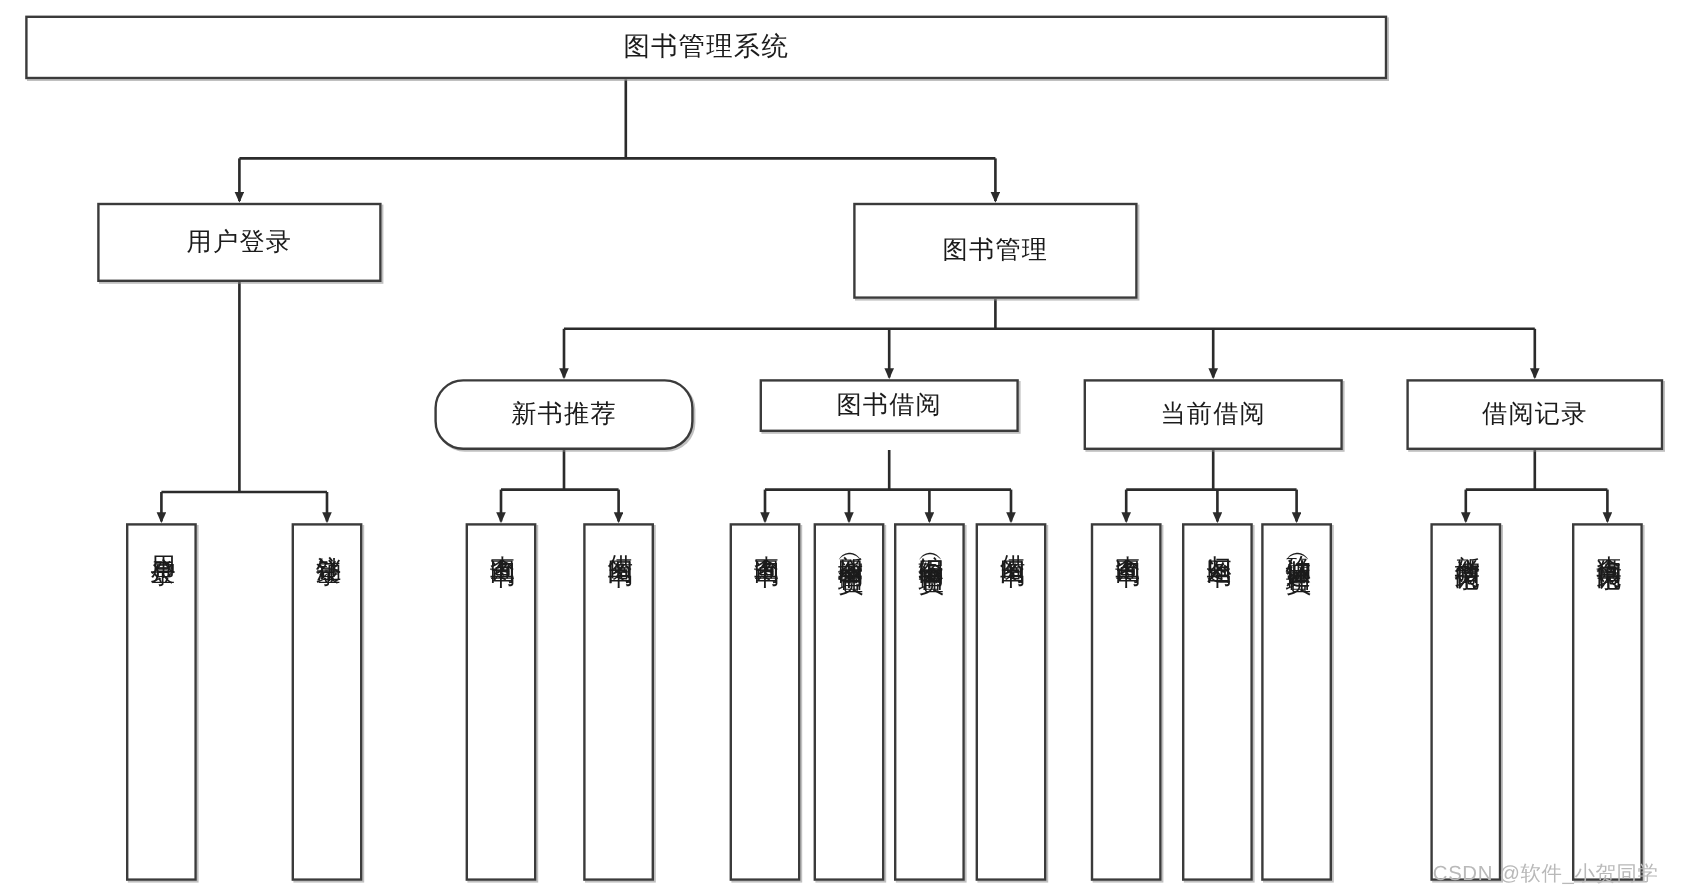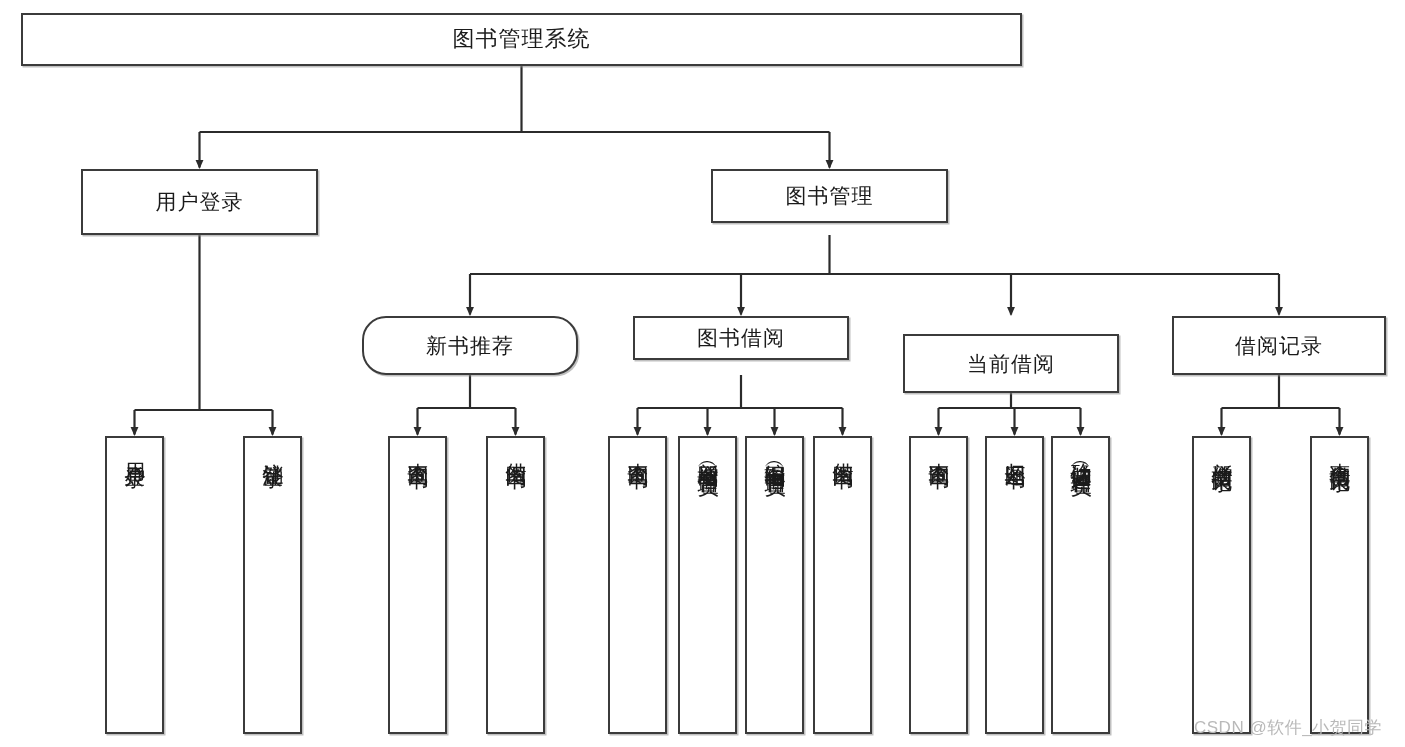--- a/index.html
+++ b/index.html
@@ -109,36 +109,36 @@
         <path d="M1014.5,408 L1014.5,434.5" stroke="#2b2b2b" stroke-width="2.2" fill="none" marker-end="url(#arrowhead)"></path>
         <path d="M1080.5,408 L1080.5,434.5" stroke="#2b2b2b" stroke-width="2.2" fill="none" marker-end="url(#arrowhead)"></path>
         <path d="M1279,375 L1279,408" stroke="#2b2b2b" stroke-width="2.2" fill="none"></path>
         <path d="M1221.5,408 L1339.5,408" stroke="#2b2b2b" stroke-width="2.2" fill="none"></path>
         <path d="M1221.5,408 L1221.5,434.5" stroke="#2b2b2b" stroke-width="2.2" fill="none" marker-end="url(#arrowhead)"></path>
         <path d="M1339.5,408 L1339.5,434.5" stroke="#2b2b2b" stroke-width="2.2" fill="none" marker-end="url(#arrowhead)"></path>
       </g>
   </svg>
 
   <div id="node-layer">
-      <div class="node root" style="left: 21px; top: 13px; width: 1001px; height: 53px;">
+      <div class="node root" style="left: 21px; top: 13px; width: 1135px; height: 53px;">
         <span class="node-label">图书管理系统</span>
       </div>
       <div class="node" style="left: 81px; top: 169px; width: 237px; height: 66px;">
         <span class="node-label">用户登录</span>
       </div>
-      <div class="node" style="left: 711px; top: 169px; width: 237px; height: 54px;">
+      <div class="node" style="left: 711px; top: 169px; width: 237px; height: 80px;">
         <span class="node-label">图书管理</span>
       </div>
       <div class="node" style="left: 362px; top: 316px; width: 216px; height: 59px; border-radius: 24px;">
         <span class="node-label">新书推荐</span>
       </div>
       <div class="node" style="left: 633px; top: 316px; width: 216px; height: 44px;">
         <span class="node-label">图书借阅</span>
       </div>
-      <div class="node" style="left: 903px; top: 316px; width: 216px; height: 59px; margin-top: 18px;">
+      <div class="node" style="left: 903px; top: 316px; width: 216px; height: 59px;">
         <span class="node-label">当前借阅</span>
       </div>
       <div class="node" style="left: 1172px; top: 316px; width: 214px; height: 59px;">
         <span class="node-label">借阅记录</span>
       </div>
       <div class="node leaf" style="left: 105px; top: 436px; width: 59px; height: 298px;">
         <span class="node-label">用户登录</span>
       </div>
       <div class="node leaf" style="left: 243px; top: 436px; width: 59px; height: 298px;">
         <span class="node-label">注销登录</span>

